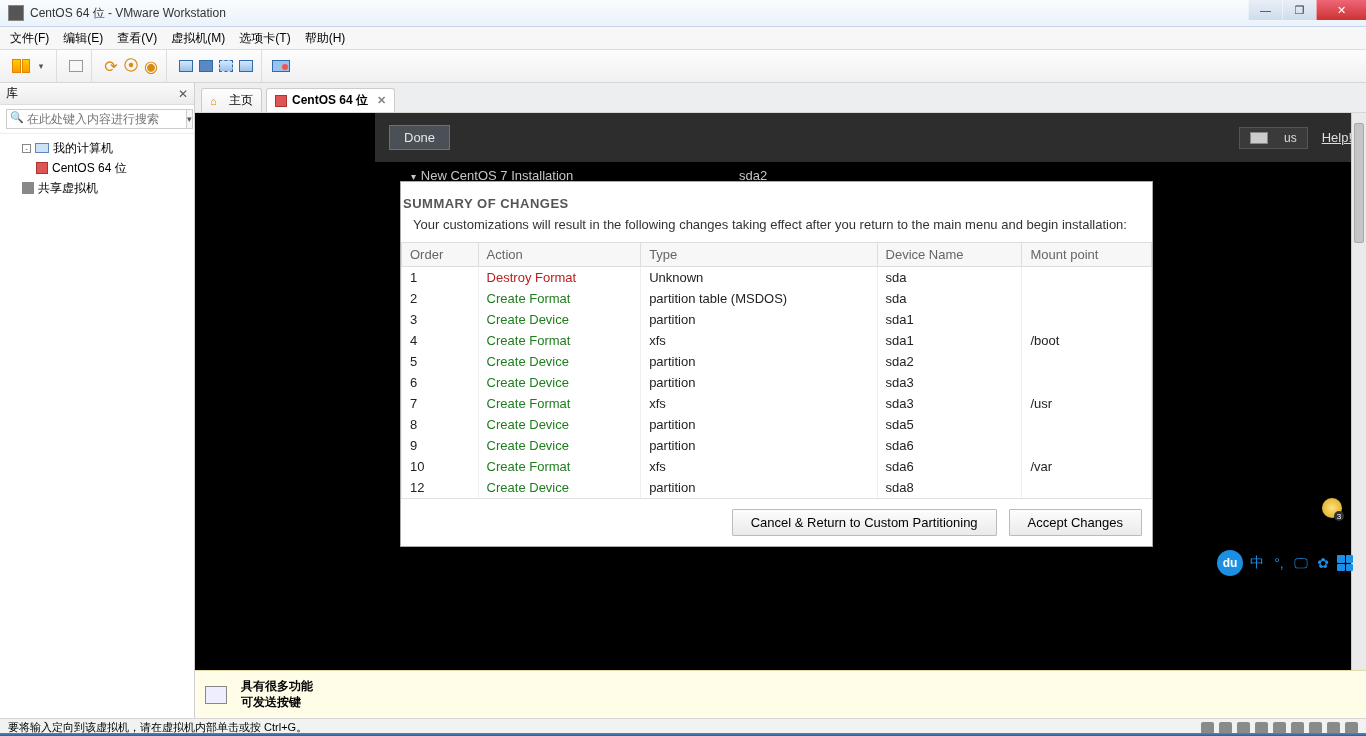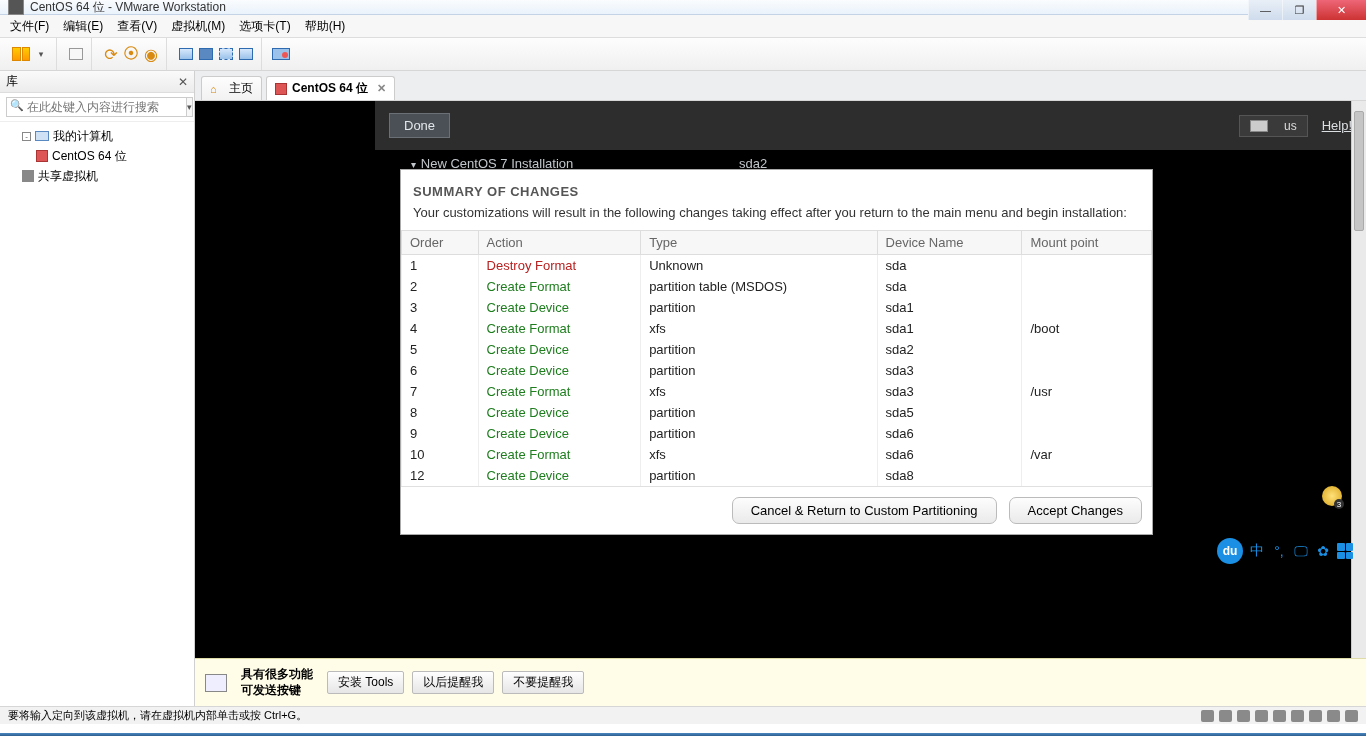--- a/index.html
+++ b/index.html
@@ -1,19 +1,19 @@
 <!DOCTYPE html>
 <html><head>
 <meta charset="utf-8">
 <style>
 * { margin: 0; padding: 0; box-sizing: border-box; font-family: "Microsoft YaHei", Tahoma, sans-serif; }
 body { width: 1366px; height: 736px; background: #fff; overflow: hidden; position: relative; }
 
 
-.win-titlebar { height: 15px; background: linear-gradient(#fafcfe, #eaf2fb); border-bottom: 1px solid #c4d3e6; display: flex; align-items: center; padding-left: 8px; font-size: 12px; color: #333; }
+.win-titlebar { height: 27px; background: linear-gradient(#fafcfe, #eaf2fb); border-bottom: 1px solid #c4d3e6; display: flex; align-items: center; padding-left: 8px; font-size: 12px; color: #333; }
 .win-titlebar .icon { width: 16px; height: 16px; background: #555; margin-right: 6px; border: 1px solid #888; }
 .win-controls { position: absolute; right: 0; top: 0; display: flex; }
 .win-btn { width: 34px; height: 20px; display: flex; align-items: center; justify-content: center; font-size: 11px; border-left: 1px solid rgba(255,255,255,0.5); background: linear-gradient(#e9eff7,#cfdced); color: #333; }
 .win-btn.close { width: 50px; background: linear-gradient(#e67,#c33); color: #fff; }
 .win-btn.max { background: linear-gradient(#e9eff7,#cfdced); color: #333; }
 
 
 .menubar { height: 23px; display: flex; align-items: center; padding-left: 10px; font-size: 12px; gap: 14px; border-bottom: 1px solid #ddd; background: #f7f7f7; }
 .menubar span { cursor: default; }
 
@@ -68,30 +68,30 @@
 .help-txt { color: #dcdfe2; font-size: 13px; text-decoration: underline; cursor: pointer; }
 
 
 .part-strip { position: absolute; left: 190px; right: 0; top: 55px; height: 20px; color: #c1c6cb; font-size: 13px; display: flex; }
 .part-strip .l { padding-left: 26px; flex: 0 0 354px; }
 .part-strip .l:before { content: "▾ "; font-size: 10px; margin-right: 2px; }
 .part-strip .r { }
 
 
 .dialog { position: absolute; left: 205px; top: 68px; width: 753px; background: #fff; border: 1px solid #aaa; font-size: 13px; color: #222; }
-.dialog h2 { font-size: 13px; font-weight: bold; color: #555; padding: 14px 12px 6px; letter-spacing: 0.5px; }
+.dialog h2 { font-size: 13px; font-weight: bold; color: #555; padding: 14px 2px 6px; letter-spacing: 0.5px; }
 .dialog .desc { padding: 0 12px 10px; font-size: 13px; color: #333; }
 .tbl { width: 100%; border-collapse: collapse; font-size: 13px; }
 .tbl th { text-align: left; font-weight: normal; color: #666; padding: 4px 8px; border: 1px solid #ddd; background: #f7f7f7; }
 .tbl td { padding: 3px 8px; border-left: 1px solid #eee; border-right: 1px solid #eee; }
 .tbl tr:first-child td { border-top: 1px dotted #ccc; }
 .act-destroy { color: #b82020; }
 .act-create { color: #1e7e1e; }
 .dialog-foot { padding: 10px; display: flex; justify-content: flex-end; gap: 12px; border-top: 1px solid #e0e0e0; }
-.dlg-btn { padding: 5px 18px; background: linear-gradient(#fdfdfd,#eaeaea); border: 1px solid #bbb; border-radius: 7px; font-size: 13px; cursor: pointer; }
+.dlg-btn { padding: 5px 18px; background: linear-gradient(#fdfdfd,#eaeaea); border: 1px solid #bbb; border-radius: 1px; font-size: 13px; cursor: pointer; }
 
 
 .space-boxes { position: absolute; left: 203px; bottom: 55px; display: flex; gap: 8px; }
 .sbox { padding: 6px 14px 8px; text-align: center; }
 .sbox.avail { background: #9a2b4a; }
 .sbox.total { background: #3b434a; }
 .sbox .lbl { font-size: 10px; letter-spacing: 0.5px; color: #d8c2ca; }
 .sbox.total .lbl { color: #bcc2c7; }
 .sbox .val { font-size: 20px; color: #eee; }
 
@@ -365,25 +365,20 @@
           </div>
       </div>
     </div>
 
     <div class="info-banner">
       <span class="vm-ic"></span>
       <div class="lead-wrap">
         <span>具有很多功能</span>
         <span>可发送按键</span>
       </div>
-      <div class="btns">
-        <button>安装 Tools</button>
-        <button>以后提醒我</button>
-        <button>不要提醒我</button>
-      </div>
     </div>
 
   </div>
 </div>
 
 <div class="statusbar">
   <span>要将输入定向到该虚拟机，请在虚拟机内部单击或按 Ctrl+G。</span>
   <div class="status-icons">
     <i></i>
       <i></i>

